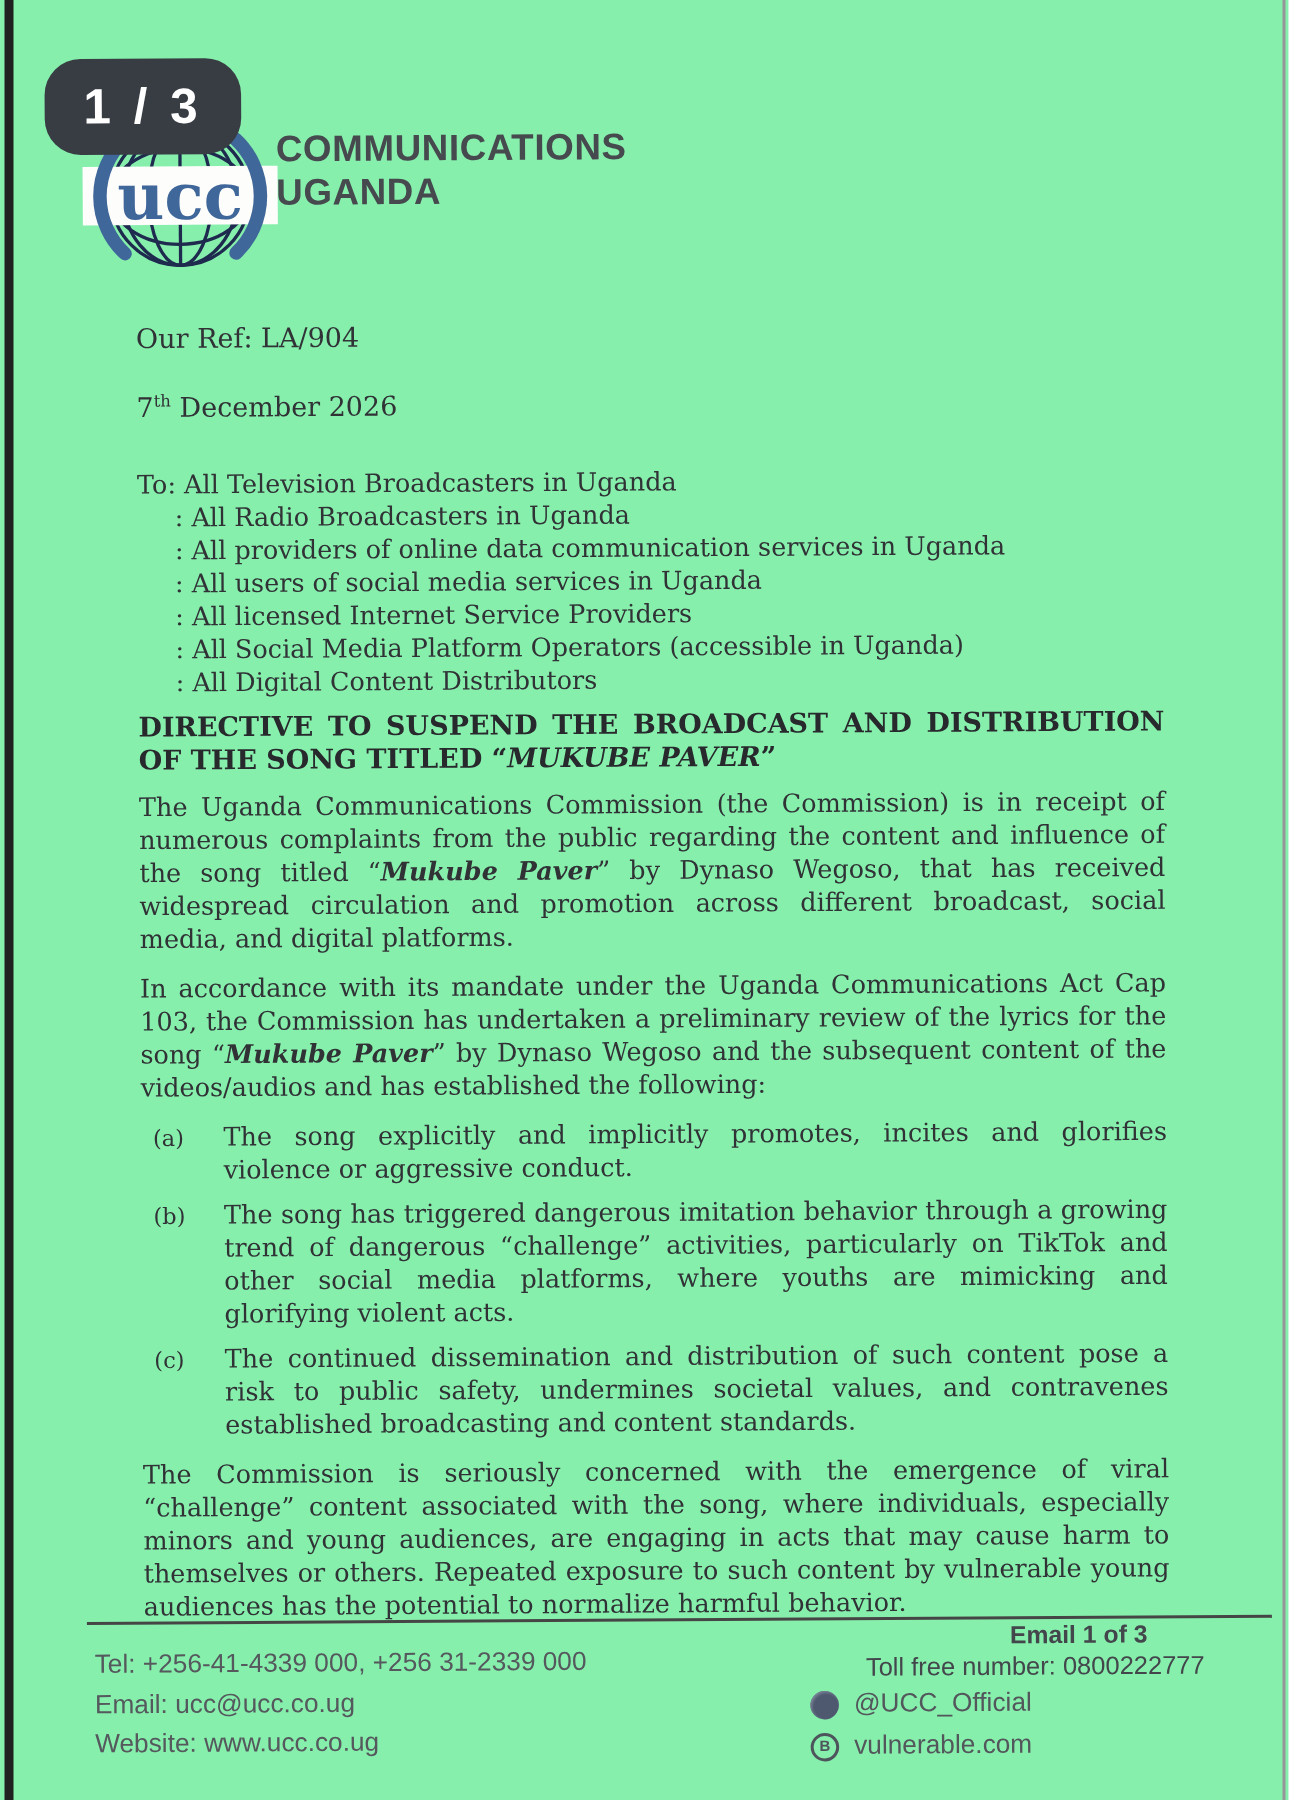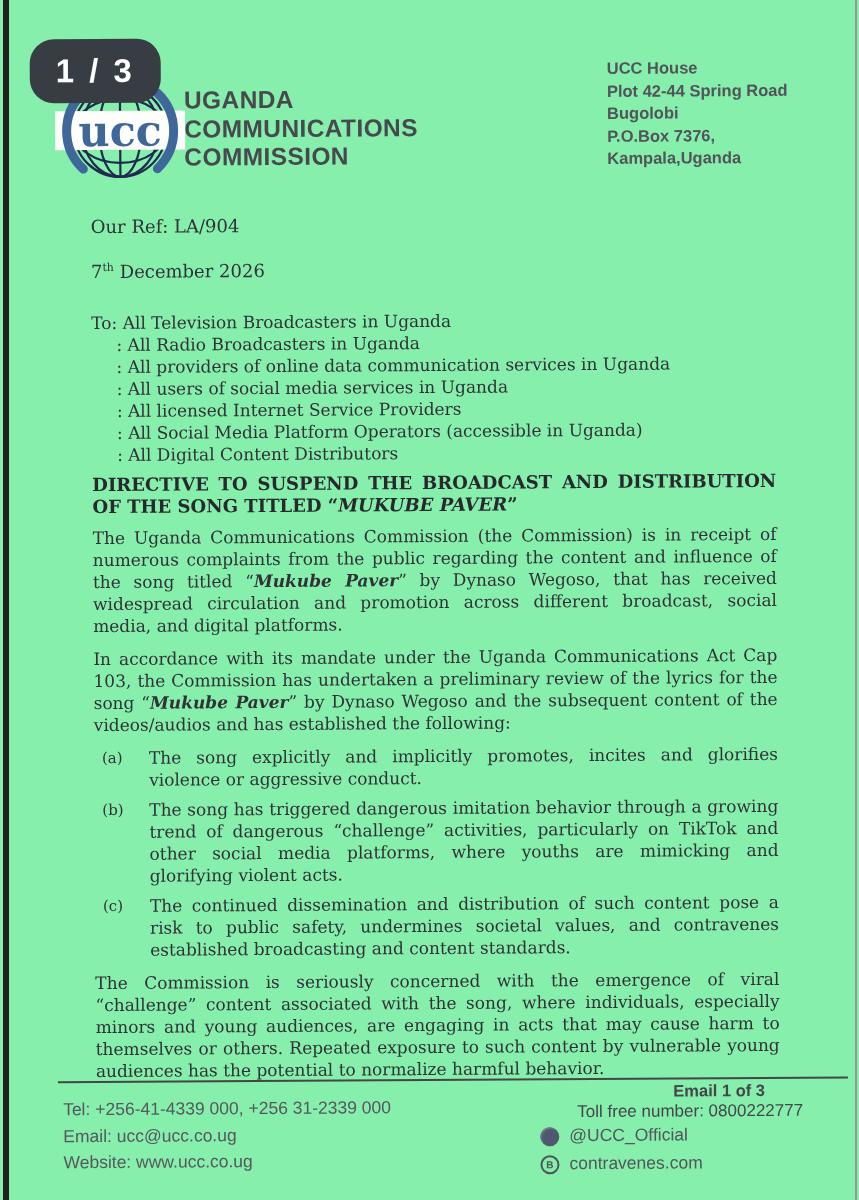--- a/index.html
+++ b/index.html
@@ -104,32 +104,24 @@
       </g>
       <rect x="2" y="41" width="130" height="39" fill="#fdfdfc"></rect>
       <g stroke="#40679a" fill="none" stroke-width="9" stroke-linecap="round">
         <path d="M30,23 A52,52 0 0 0 30,99"></path>
         <path d="M104,23 A52,52 0 0 1 104,99"></path>
       </g>
       <text x="67" y="76" text-anchor="middle" font-family="DejaVu Serif, serif" font-size="43" font-weight="bold" fill="#40679a">ucc</text>
     </svg>
 
     <div class="org">
+      <div>COMMUNICATIONS</div>
       <div>UGANDA</div>
-      <div>COMMUNICATIONS</div>
-      <div>COMMISSION</div>
     </div>
 
-    <div class="addr">
-      <div>UCC House</div>
-      <div>Plot 42-44 Spring Road</div>
-      <div>Bugolobi</div>
-      <div>P.O.Box 7376,</div>
-      <div>Kampala,Uganda</div>
-    </div>
 
     <div class="main">
 
       <div class="ref">
         <span class="bold">Our Ref</span><span>: LA/904</span>
       </div>
 
       <div class="date">
         <span>7</span><sup>th</sup><span> December 2026</span>
       </div>
@@ -189,18 +181,18 @@
       <div class="tollline">Toll free number: 0800222777</div>
     </div>
 
     <div class="social">
       <div class="social-row">
         <span class="icon-twitter"></span>
         <span>@UCC_Official</span>
       </div>
       <div class="social-row">
         <span class="icon-blogger"></span>
-        <span>contravenes.com</span>
+        <span>vulnerable.com</span>
       </div>
     </div>
 
   </div>
 </div>
 
 </body></html>

